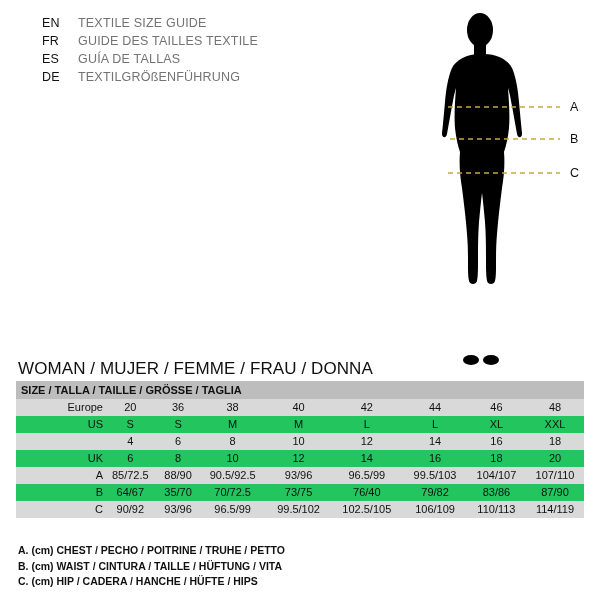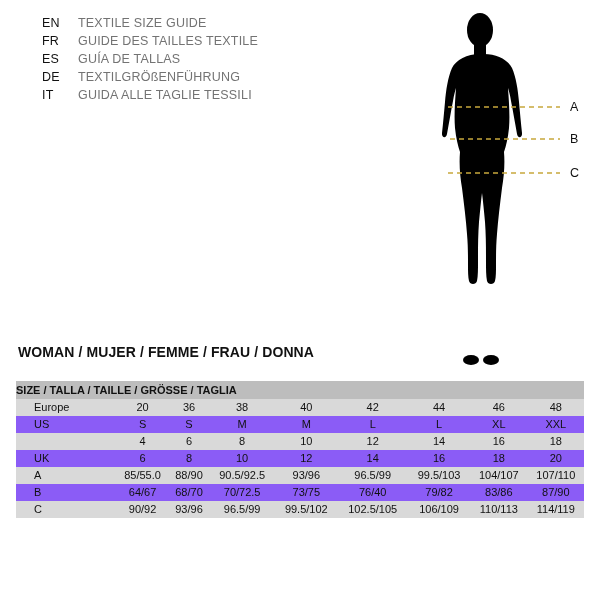--- a/index.html
+++ b/index.html
@@ -62,59 +62,60 @@
     position: absolute;
     font-size: 12.5px;
     color: #111;
     left: 170px;
   }
 
   
   .woman-title {
     position: absolute;
     left: 18px;
-    top: 344px;
-    font-size: 14px;
-    font-weight: bold;
+    top: 359px;
+    font-size: 17px;
+    font-weight: normal;
     letter-spacing: 0.1px;
     color: #111;
   }
 
   table.size-table {
     position: absolute;
     left: 16px;
     top: 381px;
     width: 568px;
     border-collapse: collapse;
     font-size: 11px;
   }
   table.size-table td {
     padding: 0;
     height: 17px;
     line-height: 17px;
     text-align: center;
     color: #111;
   }
   table.size-table td.rowhead {
-    text-align: left;
-    padding-left: 18px;
+    text-align: right;
+    padding-left: 5px;
     width: 82px;
   }
   tr.head-row td {
     background: #bdbdbd;
     font-weight: bold;
     text-align: left;
+    padding-left: 5px;
     height: 18px;
     line-height: 18px;
   }
   tr.shaded td {
     background: #d9d9d9;
   }
   tr.plain td {
-    background: #8b5cf6;
+    background: #22c55e;
   }
 
   
   .notes {
     position: absolute;
     left: 18px;
     top: 543px;
     font-size: 10.5px;
     font-weight: bold;
     line-height: 15.5px;
@@ -136,24 +137,20 @@
       <span class="lang-code">FR</span>
       <span class="lang-text">GUIDE DES TAILLES TEXTILE</span>
     </div>
     <div class="lang-row">
       <span class="lang-code">ES</span>
       <span class="lang-text">GUÍA DE TALLAS</span>
     </div>
     <div class="lang-row">
       <span class="lang-code">DE</span>
       <span class="lang-text">TEXTILGRÖßENFÜHRUNG</span>
-    </div>
-    <div class="lang-row">
-      <span class="lang-code">IT</span>
-      <span class="lang-text">GUIDA ALLE TAGLIE TESSILI</span>
     </div>
   </div>
 
   <div class="figure-wrap">
     <svg class="figure-svg" width="190" height="365" viewBox="0 0 190 365">
 
       <ellipse cx="80" cy="22" rx="13" ry="17" fill="#000000"></ellipse>
 
       <path d="M74 36 h12 v12 h-12 z" fill="#000000"></path>
 
@@ -256,33 +253,33 @@
         <td>8</td>
         <td>10</td>
         <td>12</td>
         <td>14</td>
         <td>16</td>
         <td>18</td>
         <td>20</td>
       </tr>
       <tr class="shaded">
         <td class="rowhead">A</td>
-        <td>85/55.0</td>
+        <td>85/72.5</td>
         <td>88/90</td>
         <td>90.5/92.5</td>
         <td>93/96</td>
         <td>96.5/99</td>
         <td>99.5/103</td>
         <td>104/107</td>
         <td>107/110</td>
       </tr>
       <tr class="plain">
         <td class="rowhead">B</td>
         <td>64/67</td>
-        <td>68/70</td>
+        <td>35/70</td>
         <td>70/72.5</td>
         <td>73/75</td>
         <td>76/40</td>
         <td>79/82</td>
         <td>83/86</td>
         <td>87/90</td>
       </tr>
       <tr class="shaded">
         <td class="rowhead">C</td>
         <td>90/92</td>
@@ -290,14 +287,19 @@
         <td>96.5/99</td>
         <td>99.5/102</td>
         <td>102.5/105</td>
         <td>106/109</td>
         <td>110/113</td>
         <td>114/119</td>
       </tr>
     </tbody>
   </table>
 
+  <div class="notes">
+    <div>A. (cm) CHEST / PECHO / POITRINE / TRUHE / PETTO</div>
+    <div>B. (cm) WAIST / CINTURA / TAILLE / HÜFTUNG / VITA</div>
+    <div>C. (cm) HIP / CADERA / HANCHE / HÜFTE / HIPS</div>
+  </div>
 
 </div>
 
 </body></html>

